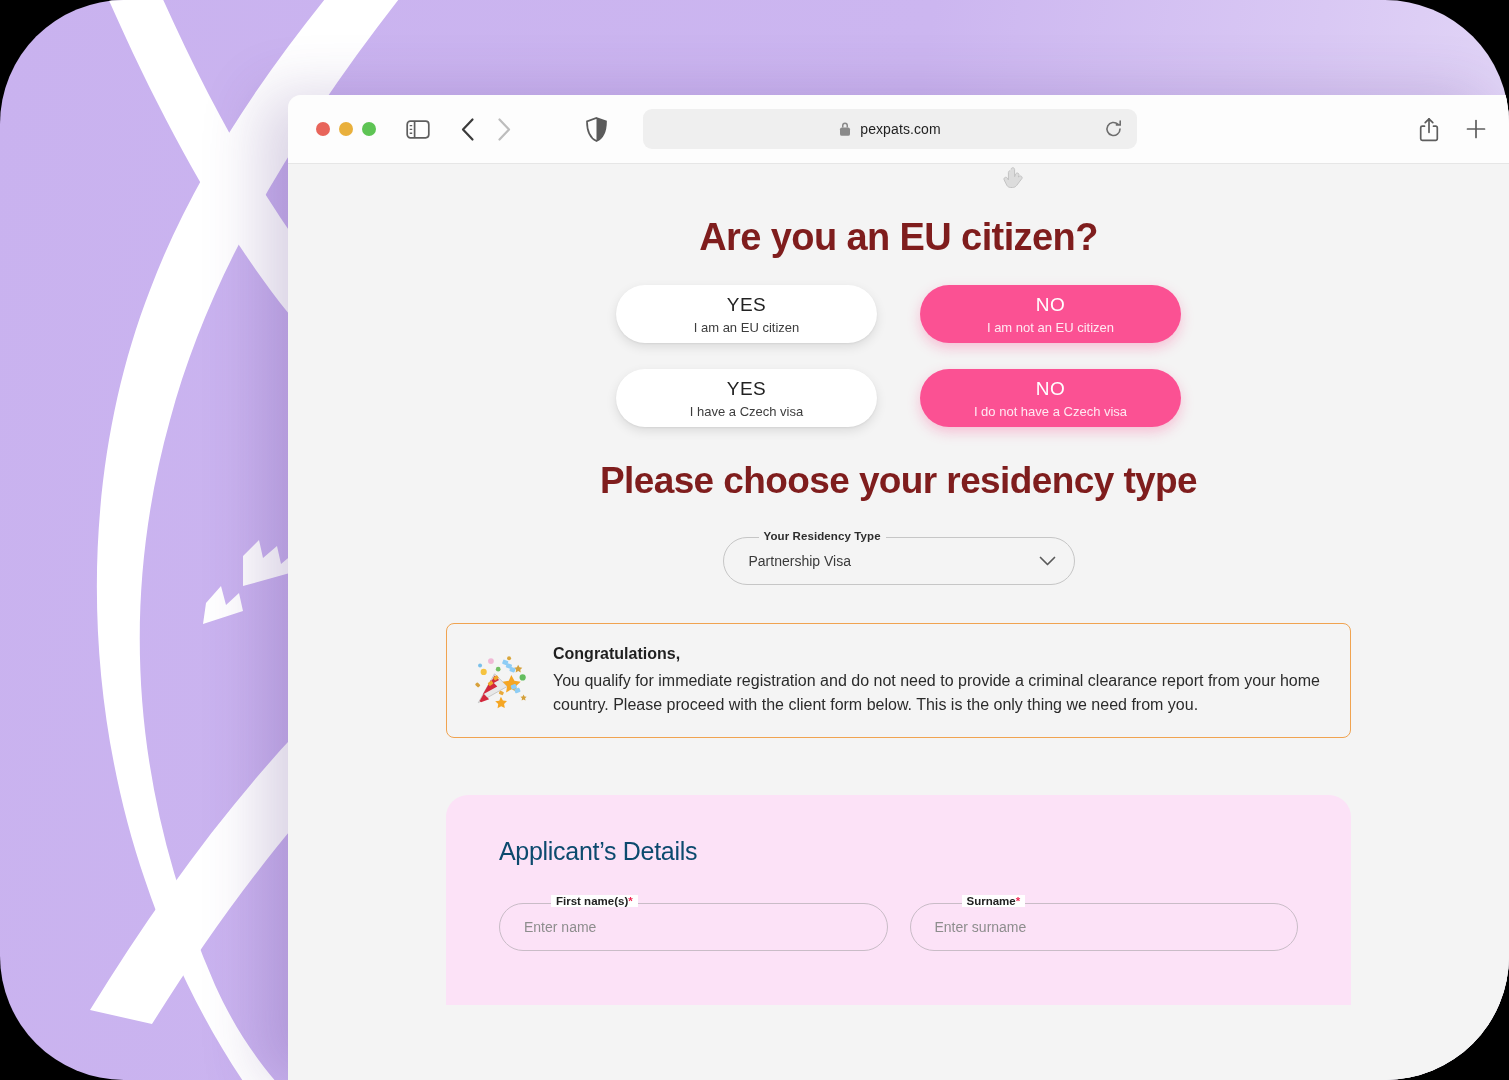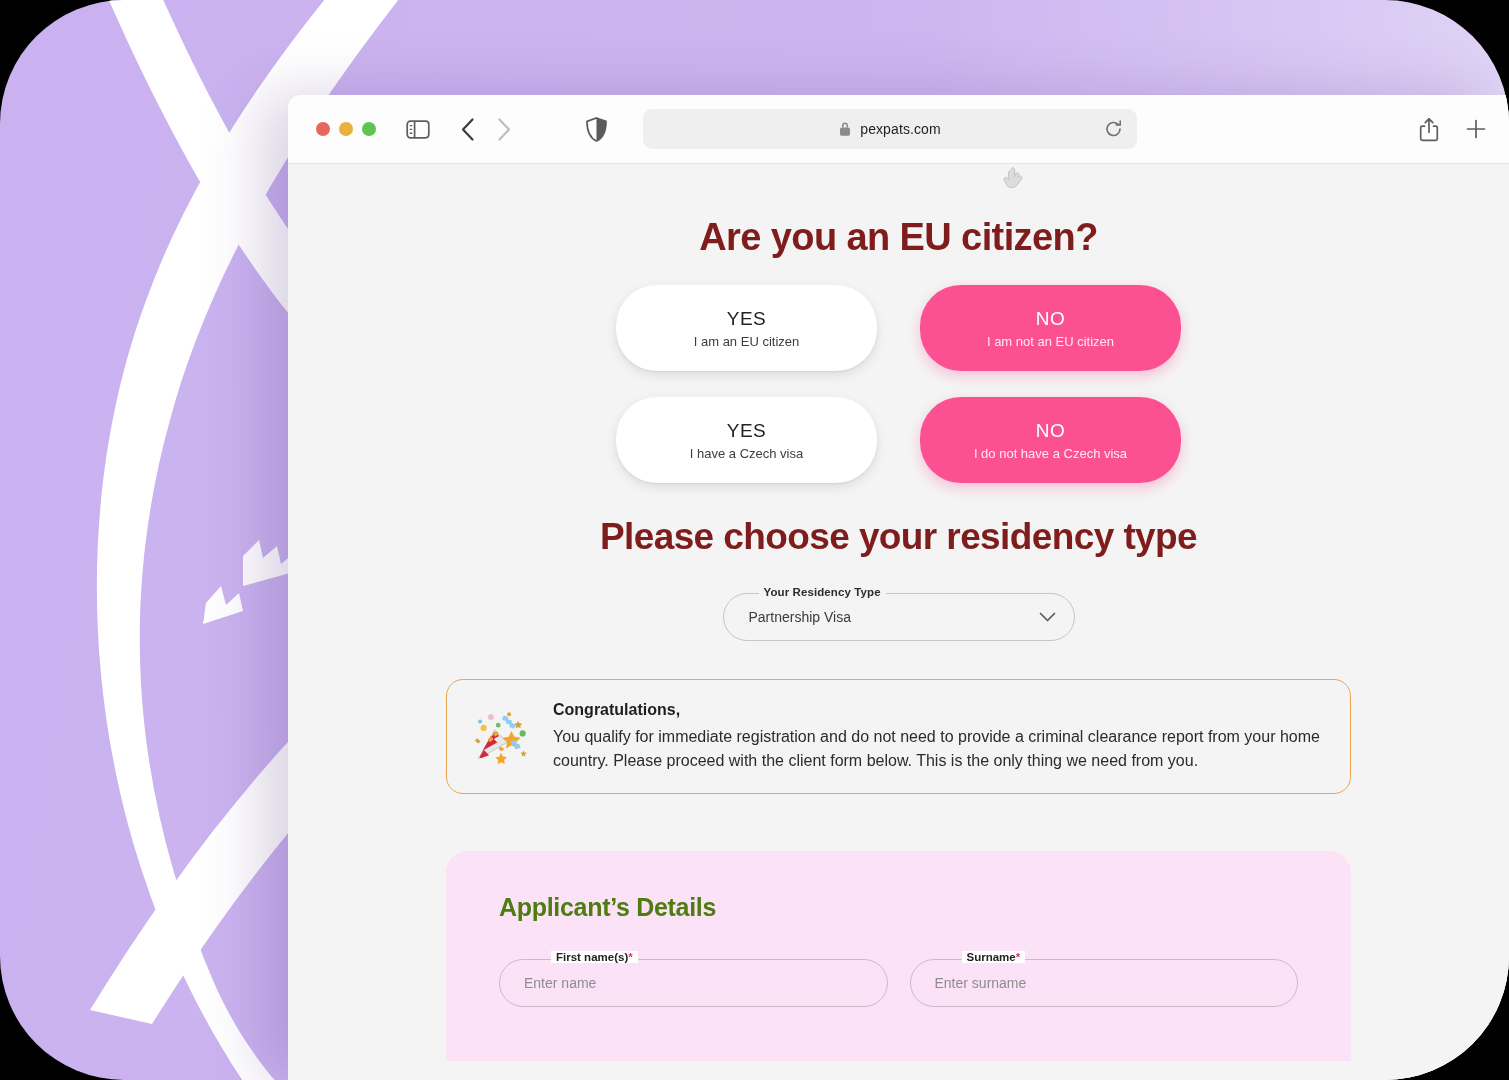--- a/index.html
+++ b/index.html
@@ -128,21 +128,21 @@
   }
 
   .choice-row {
     display: flex;
     justify-content: center;
     gap: 43px;
     margin-top: 26px;
   }
   .choice {
     width: 261px;
-    height: 86px;
+    height: 58px;
     border-radius: 41px;
     display: flex;
     flex-direction: column;
     align-items: center;
     justify-content: center;
     cursor: pointer;
     user-select: none;
   }
   .choice .big {
     font-size: 19px;
@@ -206,21 +206,21 @@
     transform: translateY(-50%);
     color: #5a5a5a;
     display: flex;
   }
 
   
   .alert {
     margin: 38px auto 0;
     width: 905px;
     border: 1.6px solid #f0a350;
-    border-radius: 17px;
+    border-radius: 8px;
     background: #f4f4f4;
     display: flex;
     align-items: center;
     padding: 21px 26px 21px 22px;
     gap: 22px;
   }
   .alert .emoji {
     flex: none;
     width: 62px; height: 62px;
     display: flex; align-items: center; justify-content: center;
@@ -242,22 +242,22 @@
   .form-panel {
     margin: 57px auto 0;
     width: 905px;
     background: #fce2f7;
     border-radius: 22px 22px 0 0;
     padding: 42px 53px 0;
     min-height: 210px;
   }
   .form-panel h2 {
     font-size: 25px;
-    font-weight: 700;
-    color: #4d7c0f;
+    font-weight: 400;
+    color: #0c4a6e;
     letter-spacing: -0.3px;
   }
   .fields {
     display: flex;
     gap: 22px;
     margin-top: 37px;
   }
   .field { flex: 1; position: relative; }
   .field .f-legend {
     position: absolute;

